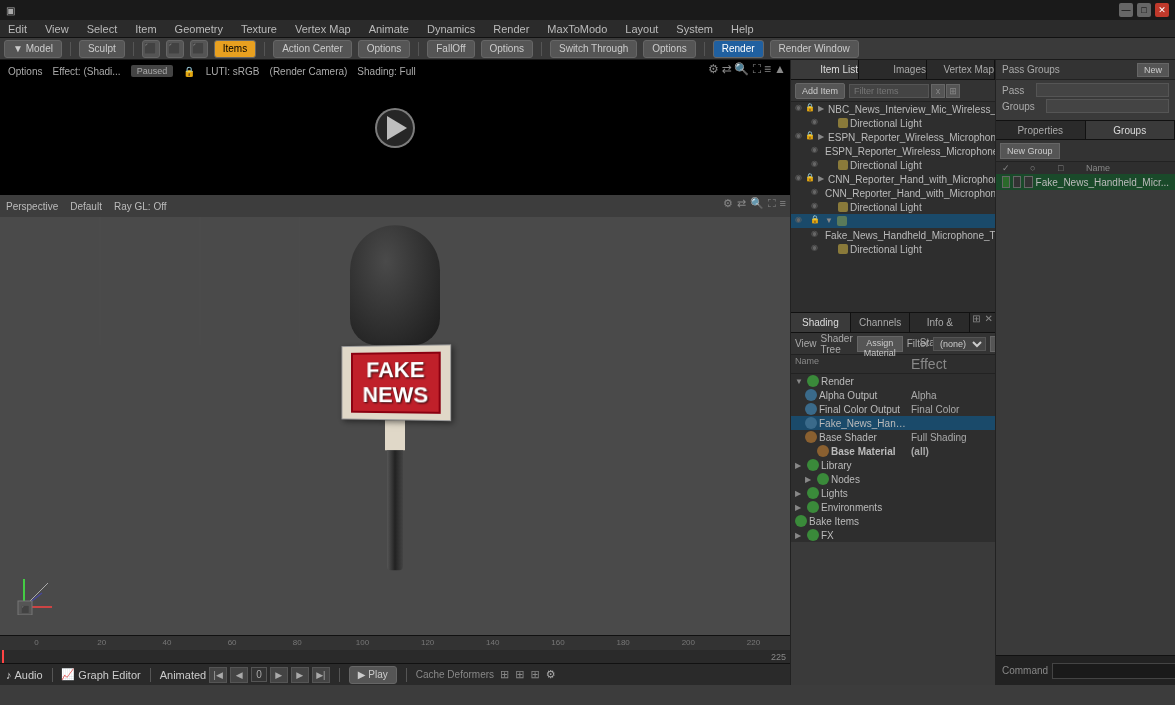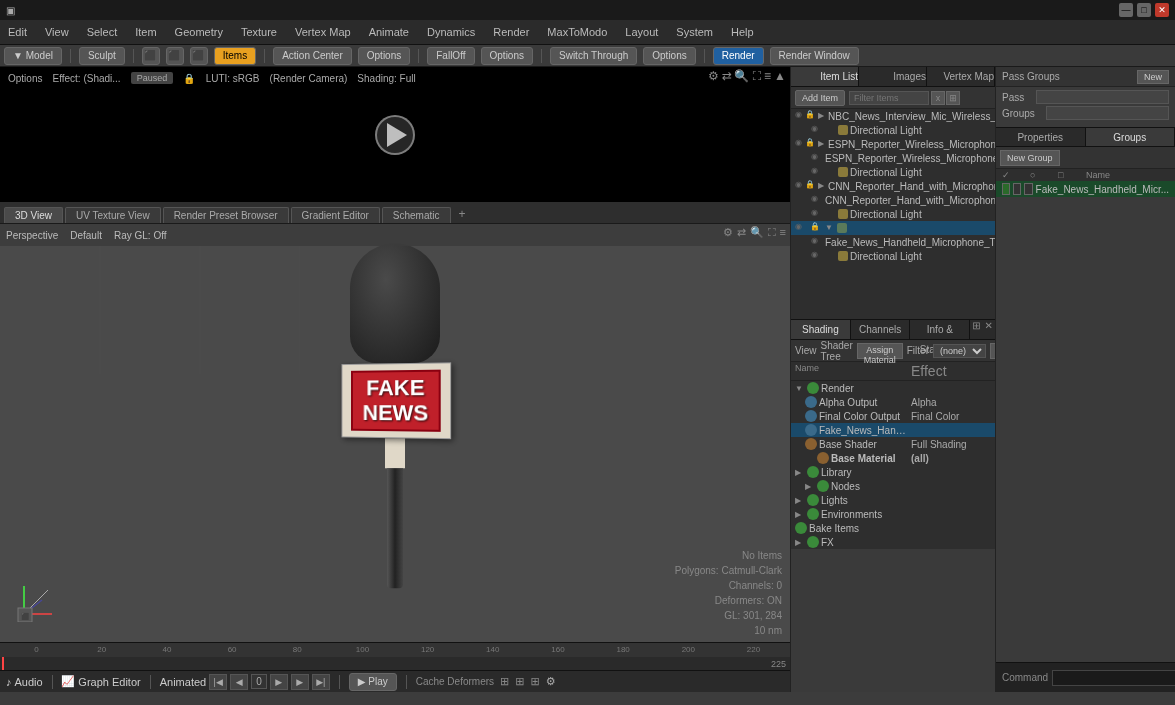--- a/index.html
+++ b/index.html
@@ -12,21 +12,21 @@
     }
     #titlebar .win-btns { display: flex; gap: 4px; }
     #titlebar .win-btn { width: 14px; height: 14px; border-radius: 2px; border: none; font-size: 9px; cursor: pointer; display: flex; align-items: center; justify-content: center; }
     .wb-min { background: #666; }
     .wb-max { background: #666; }
     .wb-close { background: #c0392b; color: white; }
 
     
     #menubar {
       height: 18px; background: #2b2b2b; display: flex; align-items: center;
-      padding: 12px 4px; gap: 10px; color: #bbb; font-size: 11px; border-bottom: 1px solid #111;
+      padding: 5px 4px; gap: 10px; color: #bbb; font-size: 11px; border-bottom: 1px solid #111;
     }
     #menubar span { cursor: pointer; padding: 0 4px; }
 
     
     #toolbar {
       height: 22px; background: #3a3a3a; display: flex; align-items: center;
       padding: 0 4px; gap: 6px; border-bottom: 1px solid #1a1a1a;
     }
     .tb-btn {
       height: 18px; padding: 0 8px; background: #555; border: 1px solid #666;
@@ -275,28 +275,20 @@
       <div id="preview-icons">
         <span>⚙</span>
         <span>⇄</span>
         <span>🔍</span>
         <span>⛶</span>
         <span>≡</span>
         <span>▲</span>
       </div>
     </div>
 
-    <div id="tabs-bar">
-      <div class="tab active">3D View</div>
-      <div class="tab">UV Texture View</div>
-      <div class="tab">Render Preset Browser</div>
-      <div class="tab">Gradient Editor</div>
-      <div class="tab">Schematic</div>
-      <div class="tab-add">+</div>
-    </div>
 
     <div id="viewport">
       <div id="viewport-topbar">
         <span>Perspective</span>
         <span>Default</span>
         <span>Ray GL: Off</span>
         <div id="viewport-icons">
           <span>⚙</span>
           <span>⇄</span>
           <span>🔍</span>
@@ -334,28 +326,20 @@
 
         <div class="mic-flag">
           <div class="mic-flag-text">FAKE<br>NEWS</div>
         </div>
 
         <div class="mic-handle-upper"></div>
 
         <div class="mic-handle"></div>
       </div>
 
-      <div id="viewport-info">
-        <div>No Items</div>
-        <div>Polygons: Catmull-Clark</div>
-        <div>Channels: 0</div>
-        <div>Deformers: ON</div>
-        <div>GL: 301, 284</div>
-        <div>10 nm</div>
-      </div>
 
       <div id="axes-widget">
         <svg width="40" height="40">
           <line x1="8" y1="32" x2="32" y2="8" stroke="#aaa" stroke-width="1"></line>
           <line x1="8" y1="32" x2="36" y2="32" stroke="#cc4444" stroke-width="2"></line>
           <line x1="8" y1="32" x2="8" y2="4" stroke="#44cc44" stroke-width="2"></line>
           <line x1="8" y1="32" x2="26" y2="18" stroke="#4444cc" stroke-width="1.5" opacity="0.6"></line>
           <rect x="2" y="26" width="14" height="14" fill="#555" stroke="#777" stroke-width="1"></rect>
           <text x="5" y="37" font-size="7" fill="#ccc">⬛</text>
         </svg>

